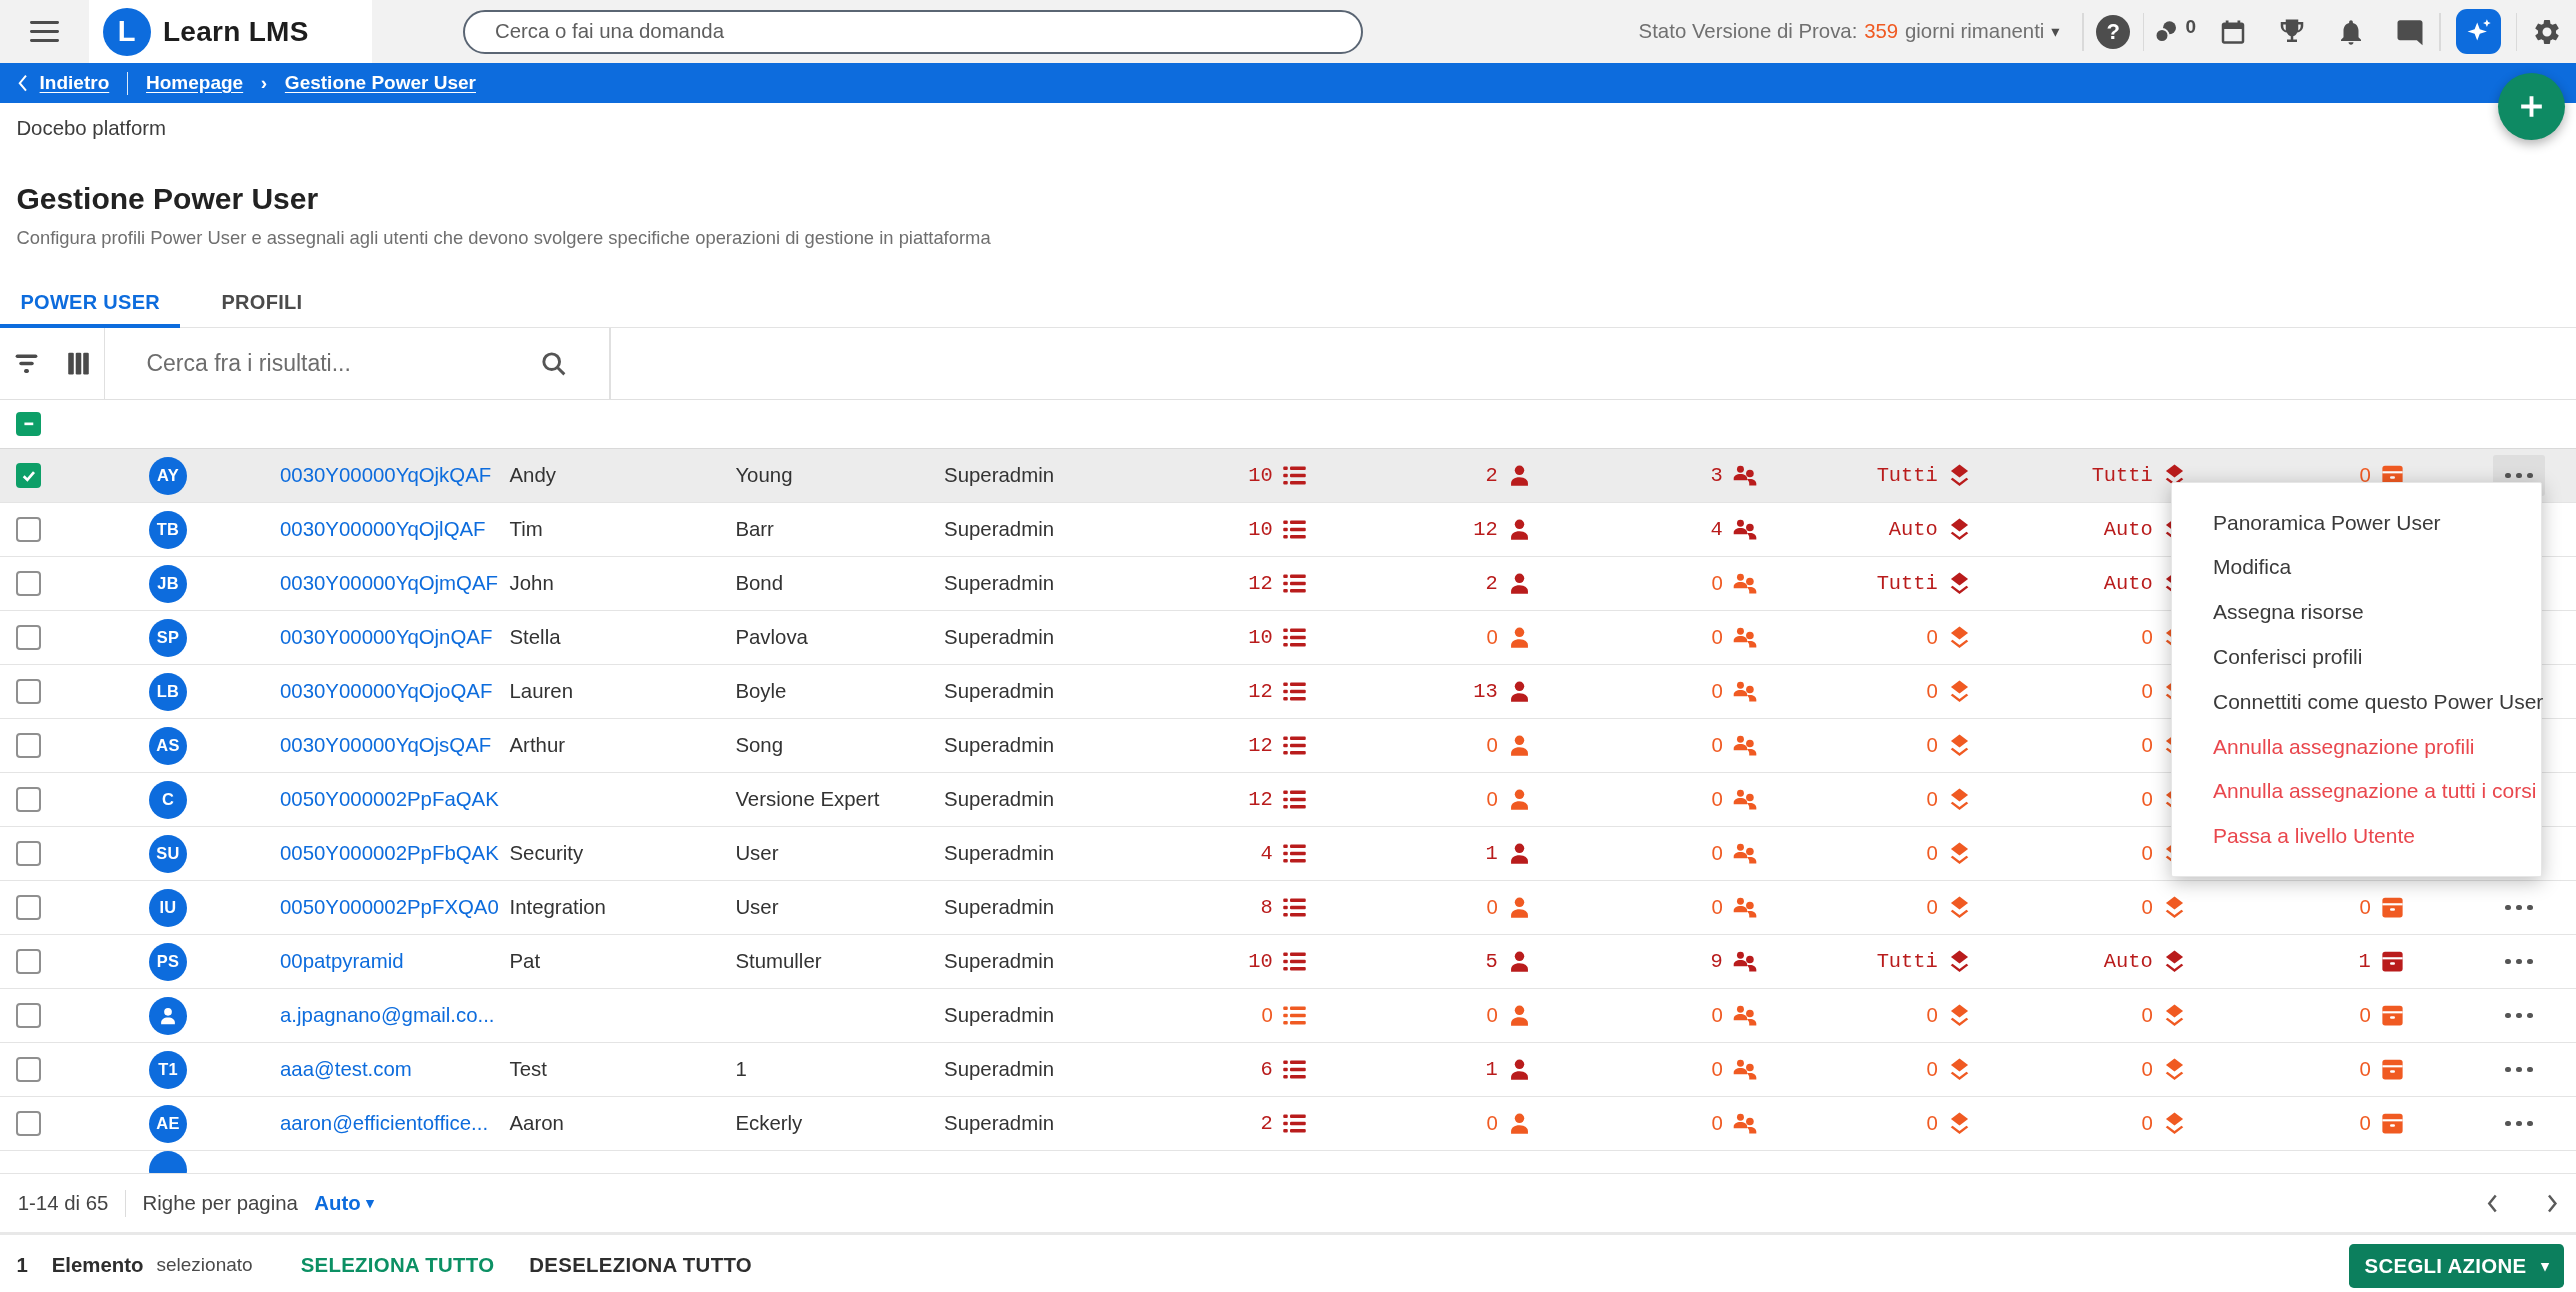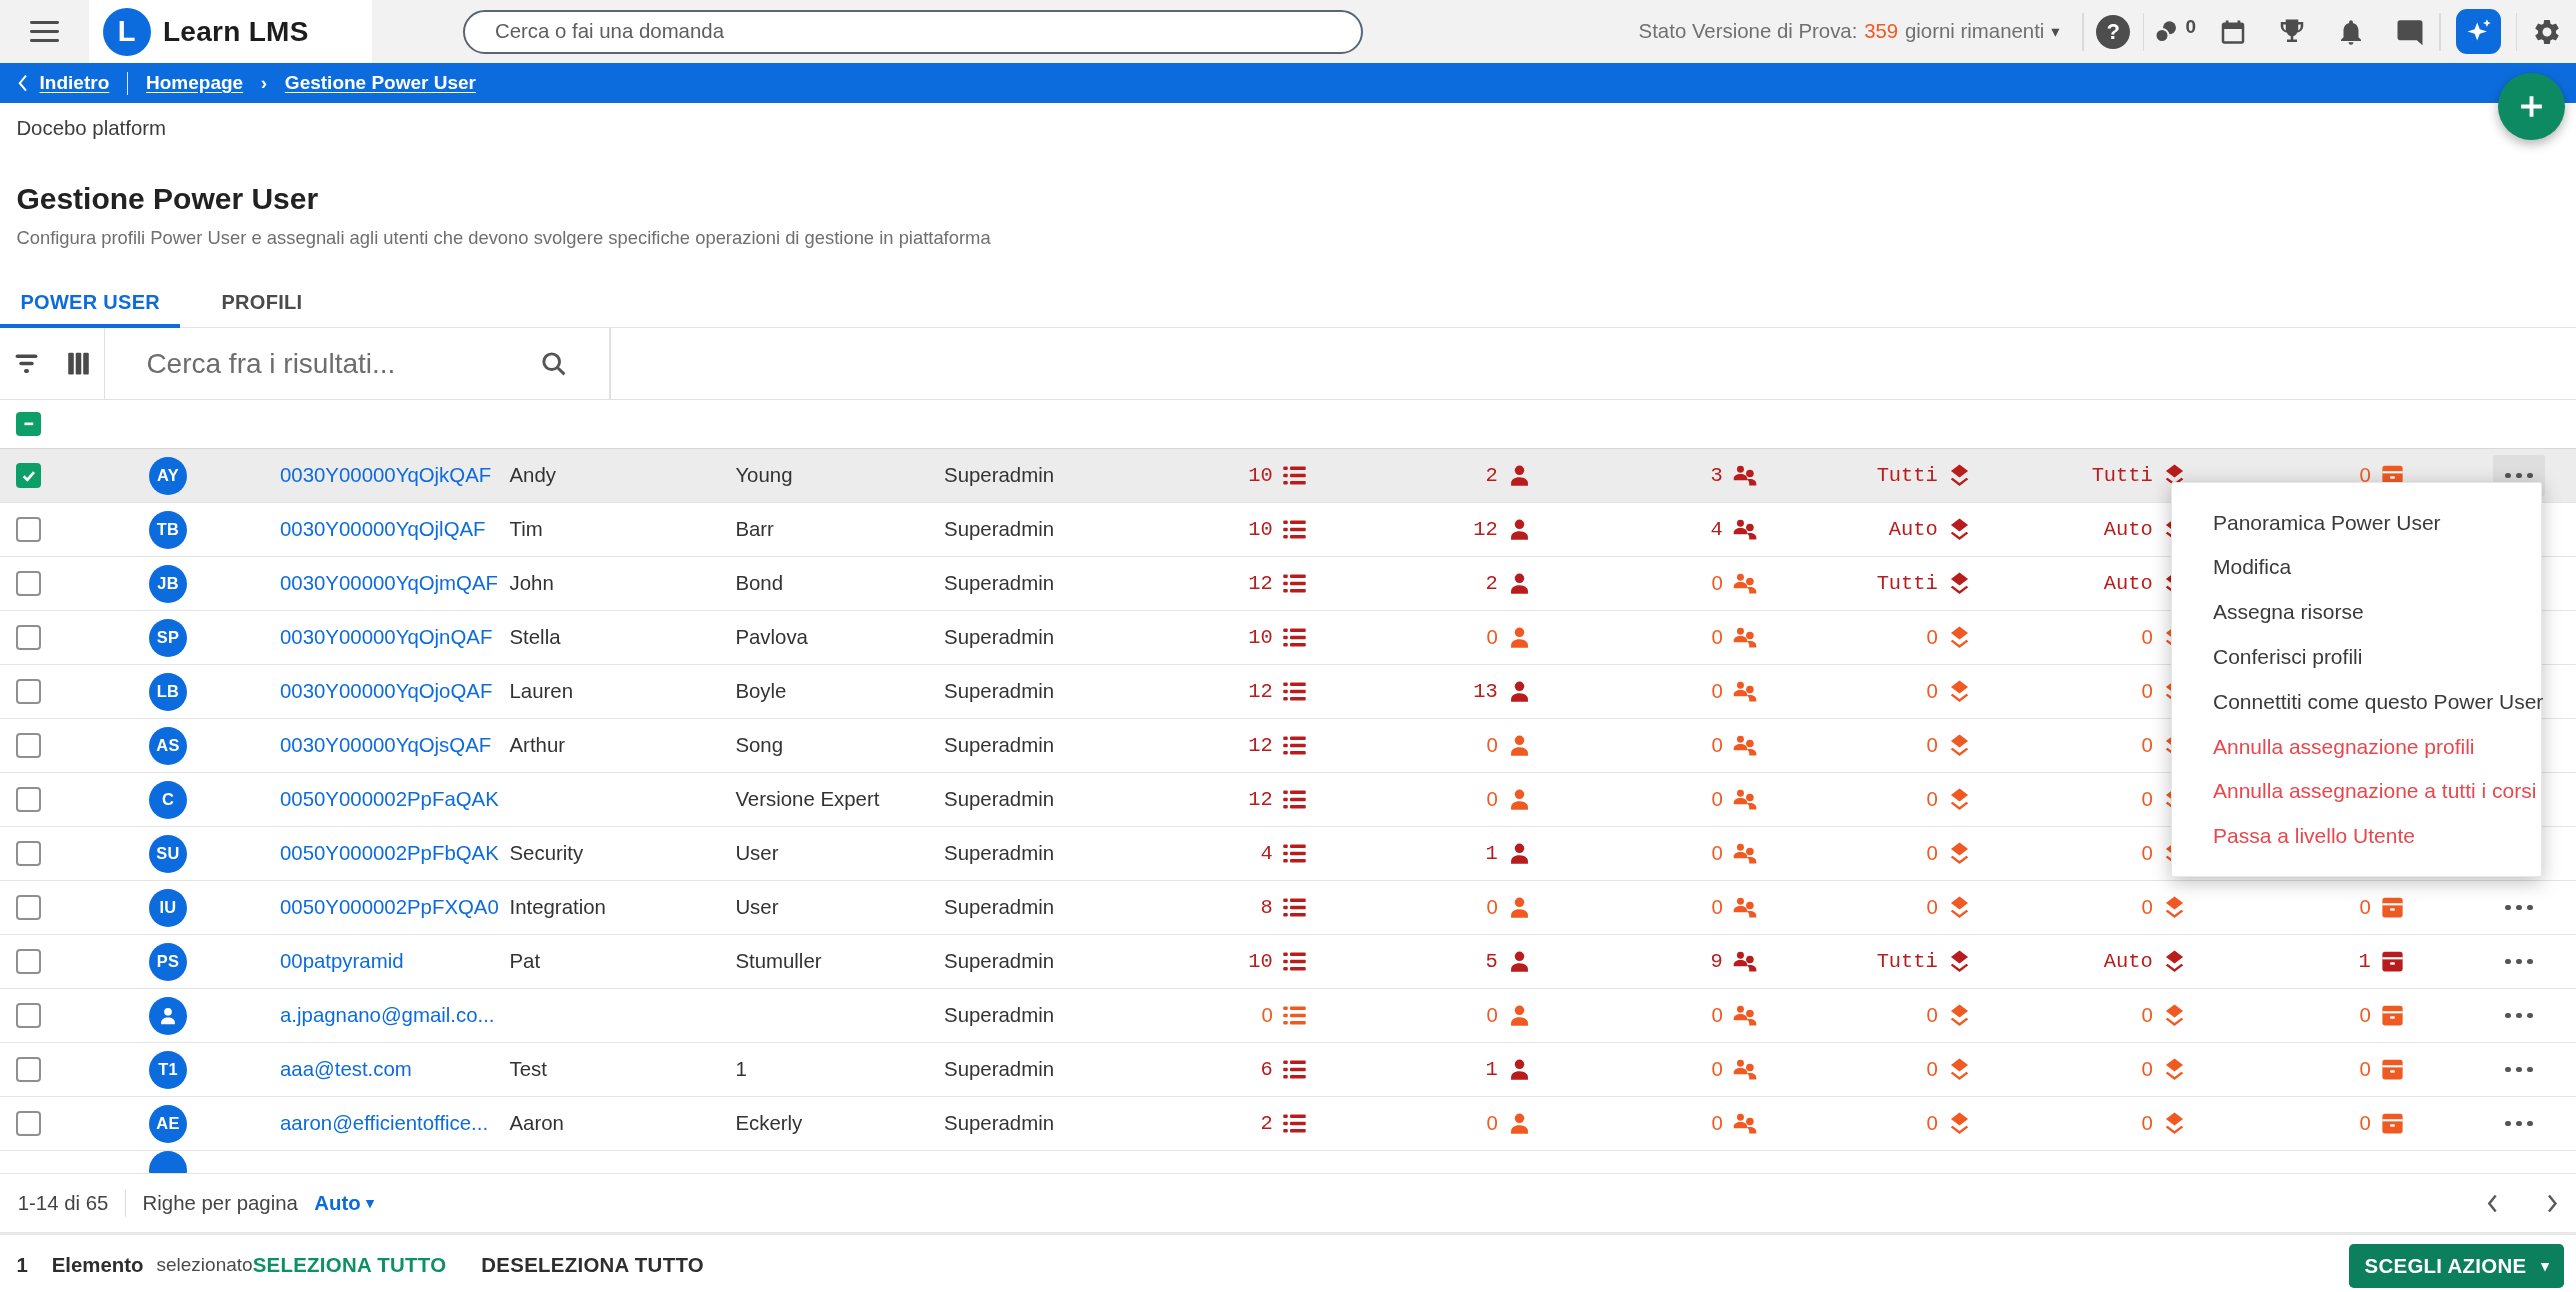--- a/index.html
+++ b/index.html
@@ -68,21 +68,21 @@
   .tab.active::after { content:""; position:absolute; left:0; right:0; bottom:-1.4px; height:4.8px; background:#0d6cdd; }
   .tab + .tab { margin-left:17px; min-width:129px; }
 
   
   .toolbar { height:72px; border-bottom:1.4px solid #e0e0e0; display:flex; align-items:center; }
   .tool-btn { width:52px; height:72px; border:none; background:transparent; display:flex; align-items:center;
     justify-content:center; cursor:pointer; }
   .tool-btn svg { width:29px; height:29px; fill:#4a4a4a; }
   .tool-div { width:1.4px; height:72px; background:#e0e0e0; }
   .result-search { width:504px; height:72px; position:relative; display:flex; align-items:center; }
-  .result-search input { border:none; outline:none; font-size:28px; color:#444; padding-left:41px; width:436px;
+  .result-search input { border:none; outline:none; font-size:23px; color:#444; padding-left:41px; width:436px;
     background:transparent; font-family:inherit; }
   .result-search input::placeholder { color:#6d6d6d; }
   .result-search svg { position:absolute; right:41px; width:29px; height:29px; stroke:#555; fill:none; stroke-width:2.4; }
 
   
   .grid-row { display:grid; grid-template-columns:89px 136px 279px 228px 208px 232px 191px 225px 225px 225px 225px 198px 116px; align-items:center; }
   .thead { height:49px; border-bottom:1.4px solid #d9d9d9; font-size:17.7px; font-weight:bold; color:#3f3f3f; letter-spacing:0.2px; }
   .thead .hlabel.sortable { color:#0d6cdd; cursor:pointer; }
   .hc { padding-left:0; white-space:nowrap; overflow:hidden; }
   .hc.c1 { padding-left:16.4px; }  .hc.c2 { padding-left:46px; } .hc.c3 { padding-left:55px; }
@@ -134,21 +134,21 @@
   .pag-arrow svg { width:17.7px; height:23px; stroke:#5a5a5a; stroke-width:3.4; fill:none; }
 
   .hdiv { height:2.7px; background:#e8e8e8; }
 
   
   .actionbar { height:61px; background:#fff; display:flex; align-items:center; padding-left:16.4px; position:relative; }
   .sel-count { font-size:20.4px; font-weight:bold; color:#2e2e2e; }
   .sel-noun { font-size:20.4px; font-weight:bold; color:#2e2e2e; margin-left:24px; }
   .sel-suffix { font-size:19px; color:#4a4a4a; margin-left:13px; }
   .bar-link { border:none; background:none; font-size:20.4px; font-weight:bold; letter-spacing:0.3px; cursor:pointer; }
-  .bar-link.green { color:#0c9064; }
+  .bar-link.green { color:#0c9064; margin-left:48px; }
   .bar-link.dark { color:#2e2e2e; margin-left:35px; }
   .action-btn { position:absolute; right:11.6px; top:9.5px; width:215px; height:44px; background:#0c7f5d; color:#fff;
     border:none; border-radius:4.8px; font-size:20.4px; font-weight:bold; letter-spacing:0.3px; display:flex;
     align-items:center; justify-content:center; gap:15px; cursor:pointer; font-family:inherit; }
   .action-btn .caret { font-size:15px; }
 </style>
 </head>
 <body>
 
 <div class="screen">

